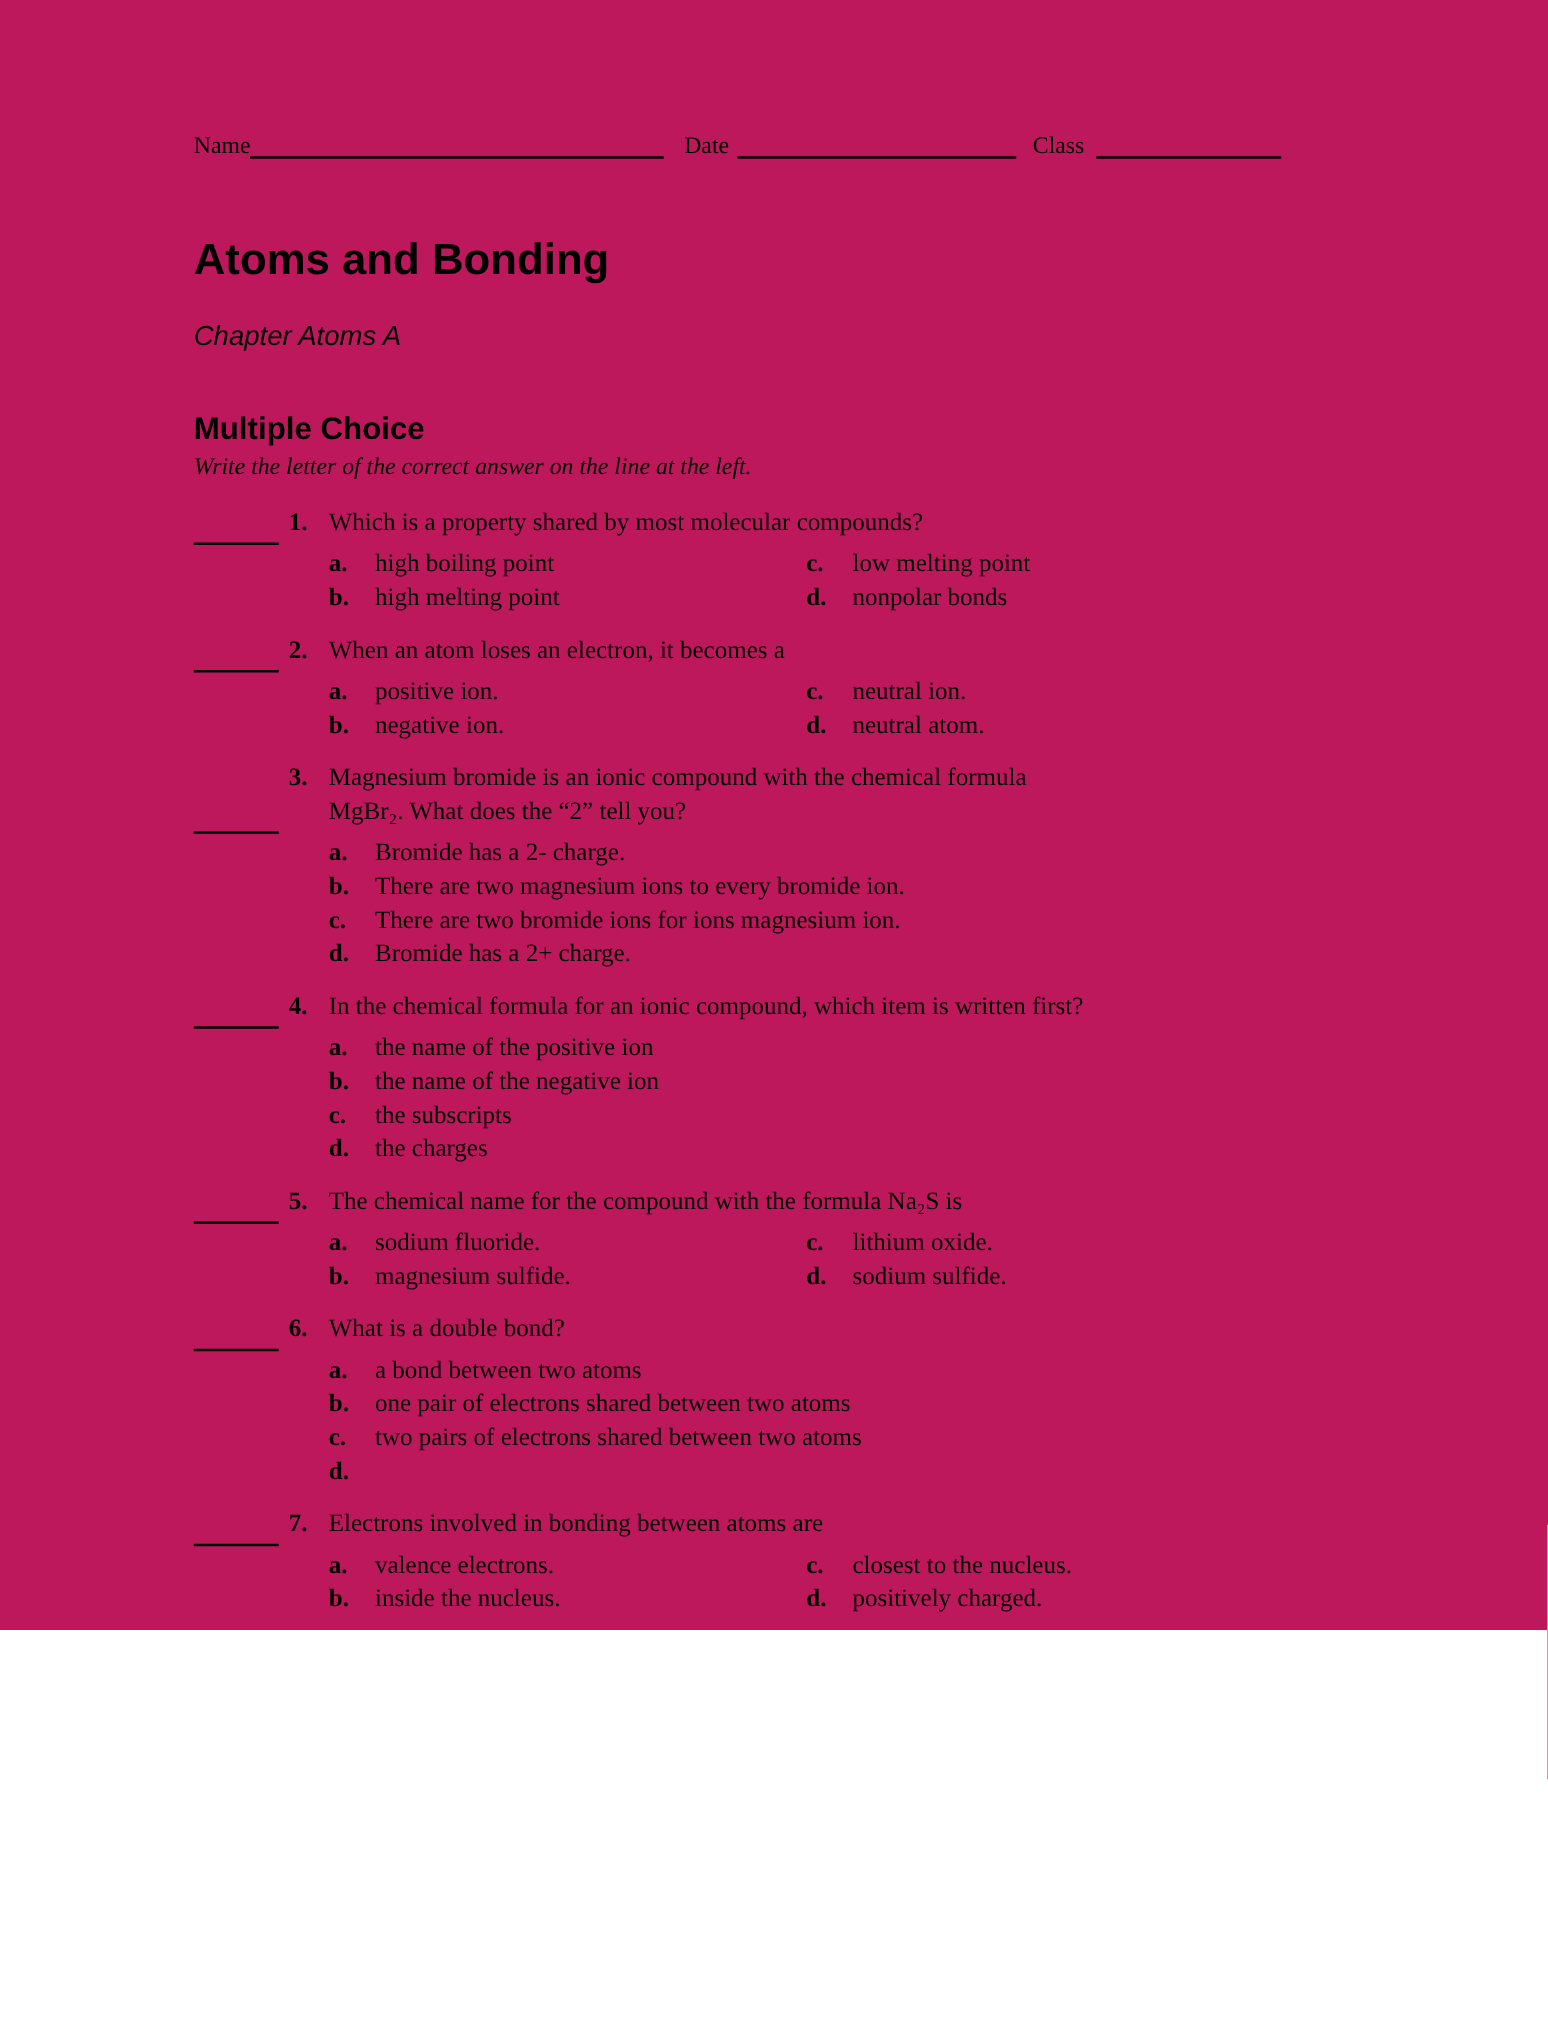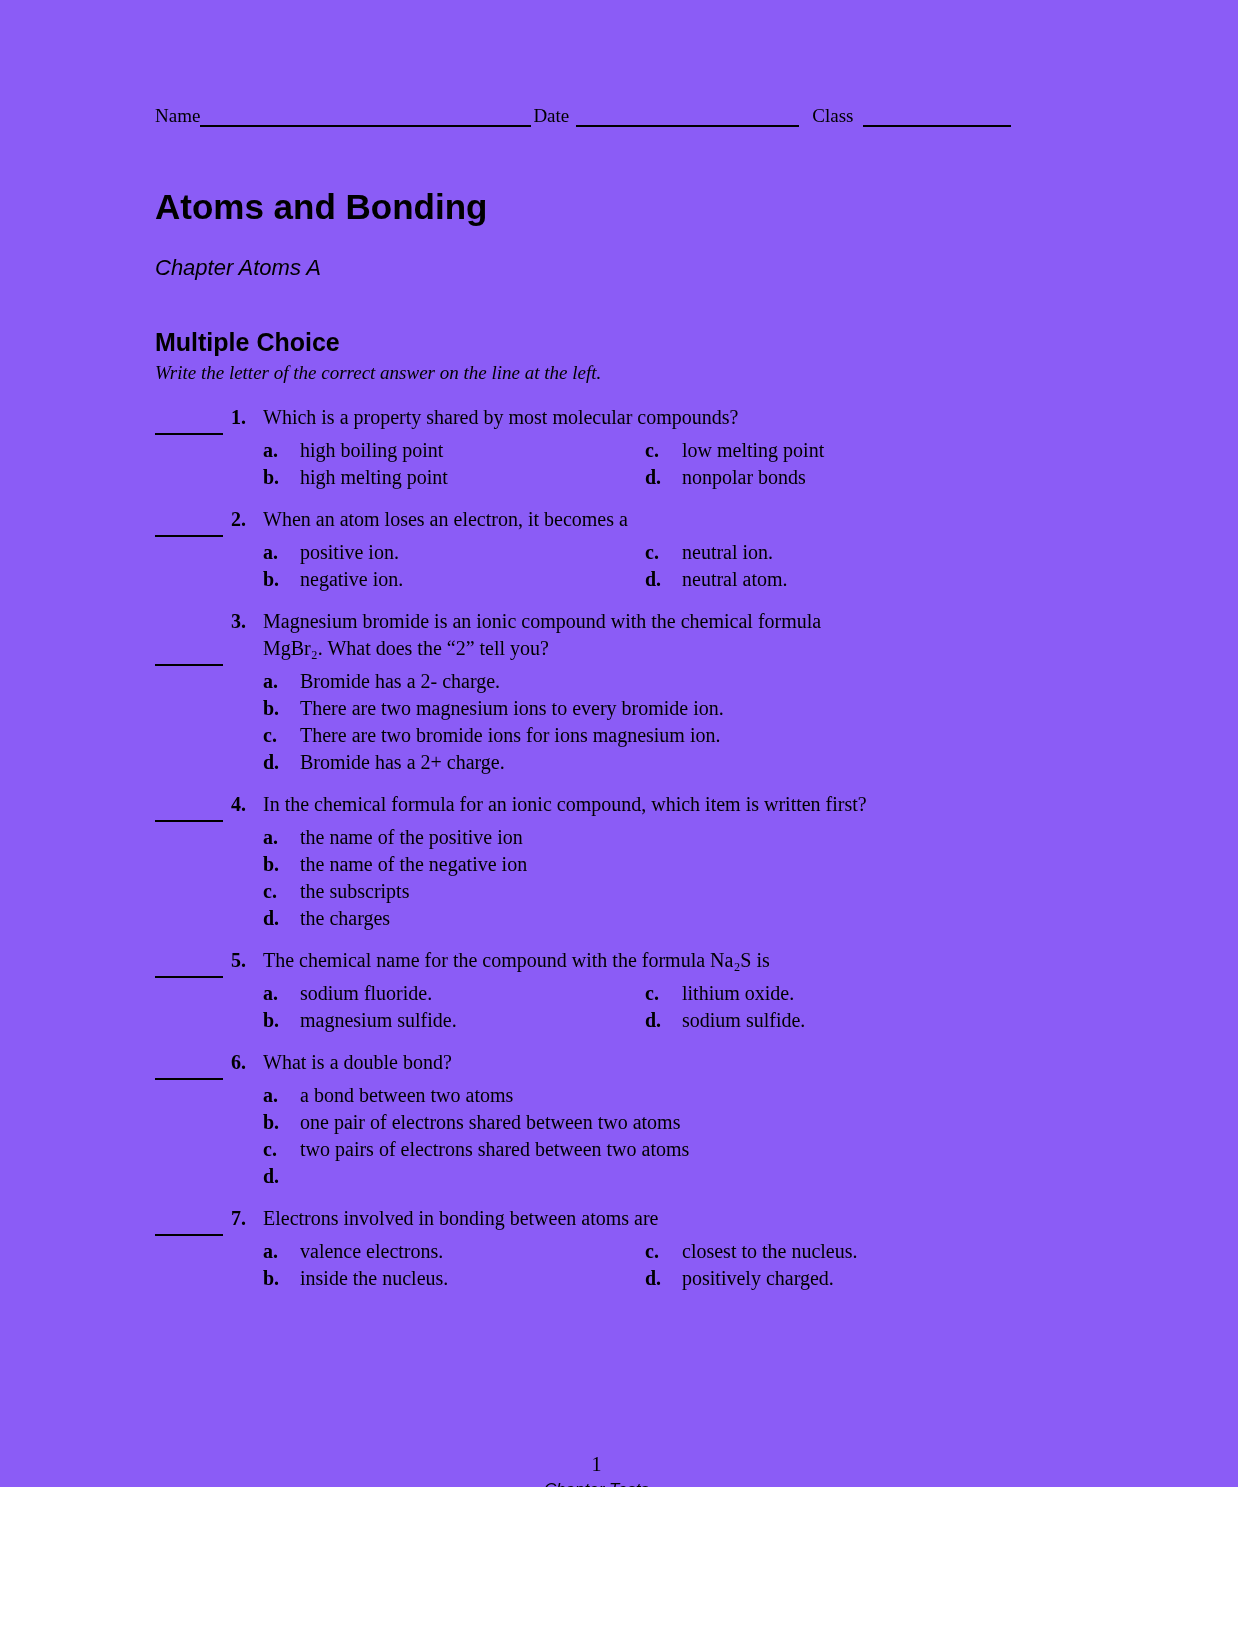--- a/index.html
+++ b/index.html
@@ -1,20 +1,20 @@
 <!DOCTYPE html>
 <html><head>
 <meta charset="utf-8">
 <style>
   html,body { margin:0; padding:0; background:#ffffff; }
   .page {
     position: relative;
     width: 1238px;
-    height: 1487px;
-    background: #8b5cf6;
+    height: 1304px;
+    background: #be185d;
     color: #000000;
     overflow: hidden;
     font-family: "Liberation Serif", "DejaVu Serif", serif;
   }
   .content {
     position: absolute;
     left: 155px;
     top: 0;
     width: 883px;
   }
@@ -30,21 +30,21 @@
   .hline {
     display: inline-block;
     border-bottom: 2px solid #000;
     height: 22px;
     position: relative;
     top: 5px;
   }
   .hl-name  { width: 331px; }
   .hl-date  { width: 223px; margin-left: 7px; }
   .hl-class { width: 148px; margin-left: 10px; }
-  .hdr-date  { margin-left: 2px; text-align: right; }
+  .hdr-date  { margin-left: 16px; text-align: right; }
   .hdr-class { margin-left: 13px; }
   
   .title {
     margin: 58px 0 0 0;
     font-family: "Liberation Sans", "DejaVu Sans", sans-serif;
     font-weight: bold;
     font-size: 35px;
     line-height: 40px;
   }
   .subtitle {

